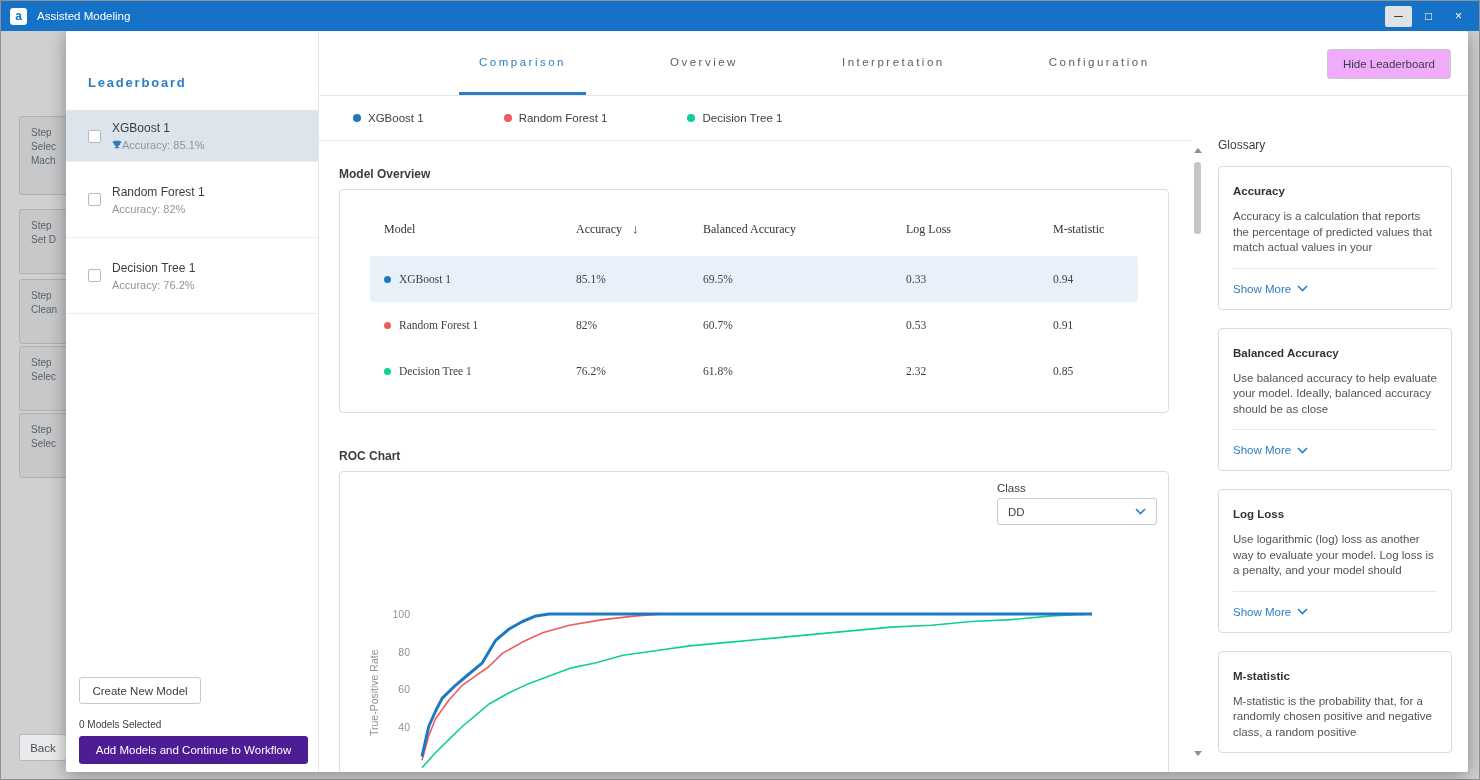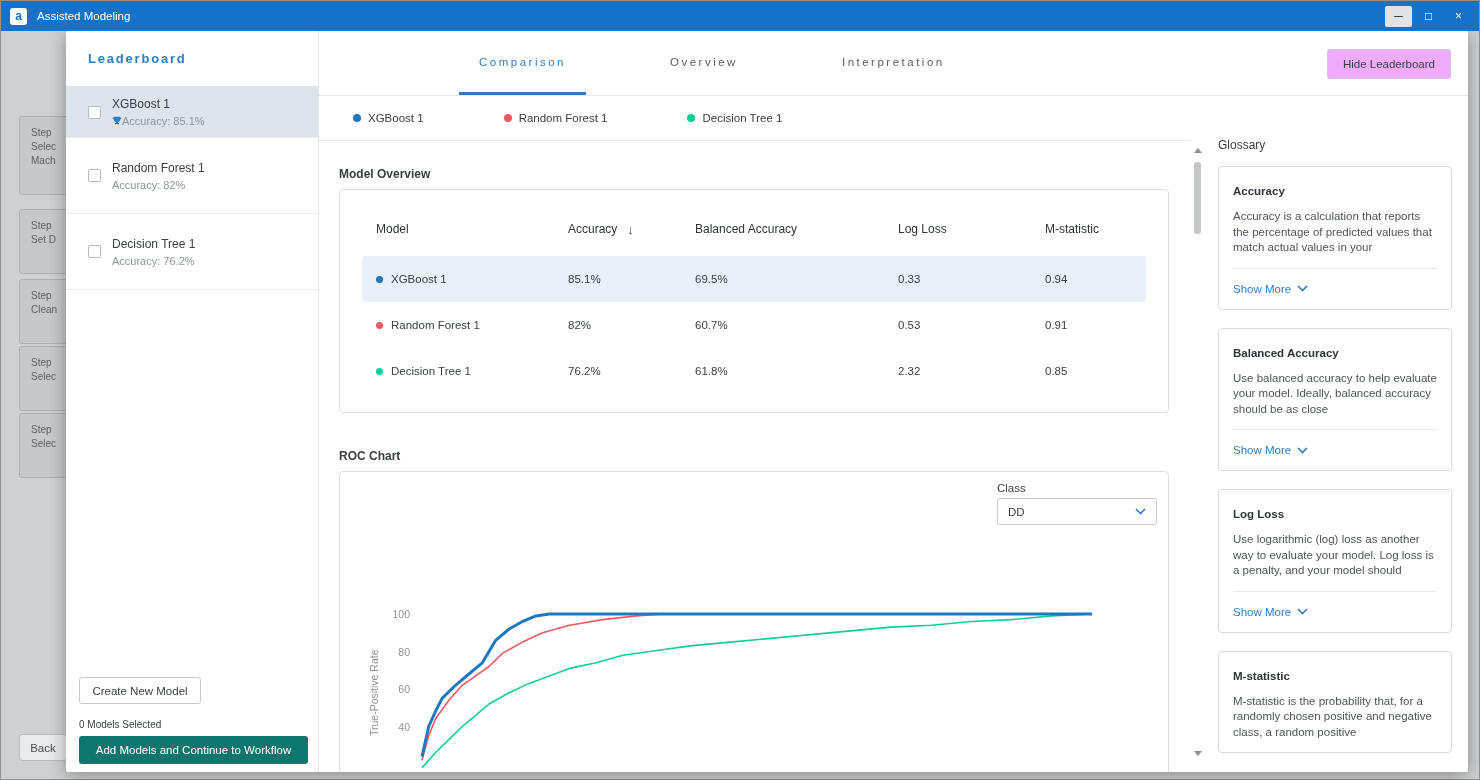--- a/index.html
+++ b/index.html
@@ -12,49 +12,49 @@
   .win-controls{margin-left:auto;display:flex;align-items:center;gap:3px;padding-right:7px;}
   .win-btn{width:27px;height:21px;display:flex;align-items:center;justify-content:center;color:#fff;font-size:12px;}
   .win-btn.min{background:#dfe3e6;color:#222;border-radius:2px;}
   .backdrop{position:absolute;left:0;top:30px;right:0;bottom:0;background:#cfd0d1;}
   .bg-step{position:absolute;left:18px;width:60px;background:#c6c8ca;border:1px solid #aeb0b2;border-radius:3px;padding:9px 0 26px 11px;}
   .bg-line{font-size:10px;color:#5e6164;line-height:14px;white-space:nowrap;}
   .bg-back{position:absolute;left:18px;top:703px;width:48px;height:27px;background:#e9eaeb;border:1px solid #b7b9bb;border-radius:3px;font-size:11.5px;color:#4a4d50;display:flex;align-items:center;justify-content:center;}
   .modal{position:absolute;left:65px;top:30px;width:1402px;height:741px;background:#fff;border-radius:2px;box-shadow:0 3px 18px rgba(0,0,0,.35);display:flex;overflow:hidden;z-index:10;}
   
   .leaderboard{width:253px;flex:none;border-right:1px solid #e4e5e6;position:relative;}
-  .lb-title{color:#2e7dc2;font-weight:bold;font-size:13px;letter-spacing:1.8px;padding:20px 0 20px 22px;}
+  .lb-title{color:#2e7dc2;font-weight:bold;font-size:13px;letter-spacing:1.8px;padding:44px 0 20px 22px;}
   .lb-item{display:flex;align-items:center;padding-left:22px;border-bottom:1px solid #eceded;}
   .lb-item.first{height:52px;background:#dde4ec;border-top:1px solid #e4e7ea;}
   .lb-item.tall{height:76px;}
   .cb{width:13px;height:13px;border:1px solid #b3bac0;border-radius:2px;background:#fff;flex:none;margin-right:11px;}
   .lb-name{font-size:12px;color:#3a3e42;}
   .lb-acc{display:flex;align-items:center;gap:0;font-size:11px;color:#8f969c;margin-top:4px;}
   .lb-create{position:absolute;left:13px;bottom:68px;width:122px;height:27px;background:#fff;border:1px solid #c6c8ca;border-radius:3px;font-size:11.5px;color:#3a3e42;font-family:inherit;}
   .lb-count{position:absolute;left:13px;bottom:42px;font-size:10px;color:#3a3e42;}
-  .lb-add{position:absolute;left:13px;bottom:8px;width:229px;height:28px;background:#0f766e;border:none;border-radius:3px;color:#fff;font-size:11.5px;font-family:inherit;}
+  .lb-add{position:absolute;left:13px;bottom:8px;width:229px;height:28px;background:#4c1d95;border:none;border-radius:3px;color:#fff;font-size:11.5px;font-family:inherit;}
   
   .main-col{flex:1;display:flex;flex-direction:column;min-width:0;}
   .hdr{height:65px;flex:none;border-bottom:1px solid #e6e7e8;display:flex;align-items:stretch;position:relative;}
   .tabs{display:flex;margin-left:140px;gap:64px;justify-content:flex-end;}
   .tab{display:flex;align-items:center;padding:0 20px;font-size:11.5px;letter-spacing:2.5px;color:#5a5e62;border-bottom:3px solid transparent;}
   .tab.active{color:#2e7dc2;border-bottom-color:#2e7dc2;}
   .hide-lb{position:absolute;right:17px;top:18px;height:30px;padding:0 15px;background:#f0abfc;border:1px solid #c9cbcd;border-radius:3px;font-size:11.5px;color:#3a3e42;font-family:inherit;}
   .content-row{flex:1;display:flex;min-height:0;}
   .center-col{width:872px;flex:none;display:flex;flex-direction:column;min-height:0;}
   .legend-row{height:45px;flex:none;border-bottom:1px solid #e6e7e8;display:flex;align-items:center;padding-left:34px;gap:80px;}
   .legend-item{display:flex;align-items:center;gap:7px;}
   .dot{width:8px;height:8px;border-radius:50%;background:#999;flex:none;}
   .dot.sm{width:7px;height:7px;margin-right:8px;}
   .legend-label{font-size:11.5px;color:#3a3e42;}
   .scroll-area{flex:1;position:relative;overflow:hidden;}
   .scroll-inner{position:absolute;left:20px;top:0;width:830px;}
   .section-label{font-size:12px;font-weight:bold;color:#3a3e42;margin-top:26px;}
   .card{border:1px solid #dcdddf;border-radius:4px;margin-top:8px;background:#fff;}
-  .table-card{padding:12px 8px 18px;}
+  .table-card{padding:12px 16px 18px;font-family:Liberation Serif, serif;}
   .t-row{display:flex;align-items:center;height:46px;margin:0 14px;border-radius:3px;}
   .t-head{height:54px;}
   .t-row.highlight{background:#e8f1fa;}
   .tc{font-size:11.5px;color:#3c4043;}
   .t-head .tc{font-size:12px;color:#303438;}
   .c1{width:206px;padding-left:14px;display:flex;align-items:center;}
   .c2{width:127px;display:flex;align-items:center;}
   .c3{width:203px;}
   .c4{width:147px;}
   .c5{flex:1;}
@@ -174,20 +174,23 @@
         <nav class="tabs">
           <div class="tab active">
               <span>Comparison</span>
             </div>
           <div class="tab">
               <span>Overview</span>
             </div>
           <div class="tab">
               <span>Interpretation</span>
             </div>
+          <div class="tab">
+              <span>Configuration</span>
+            </div>
         </nav>
         <button class="hide-lb">Hide Leaderboard</button>
       </header>
 
       <div class="content-row">
         <div class="center-col">
           <div class="legend-row">
             <div class="legend-item">
               <span class="dot" style="background-color: rgb(29, 120, 193);"></span>
               <span class="legend-label">XGBoost 1</span>

